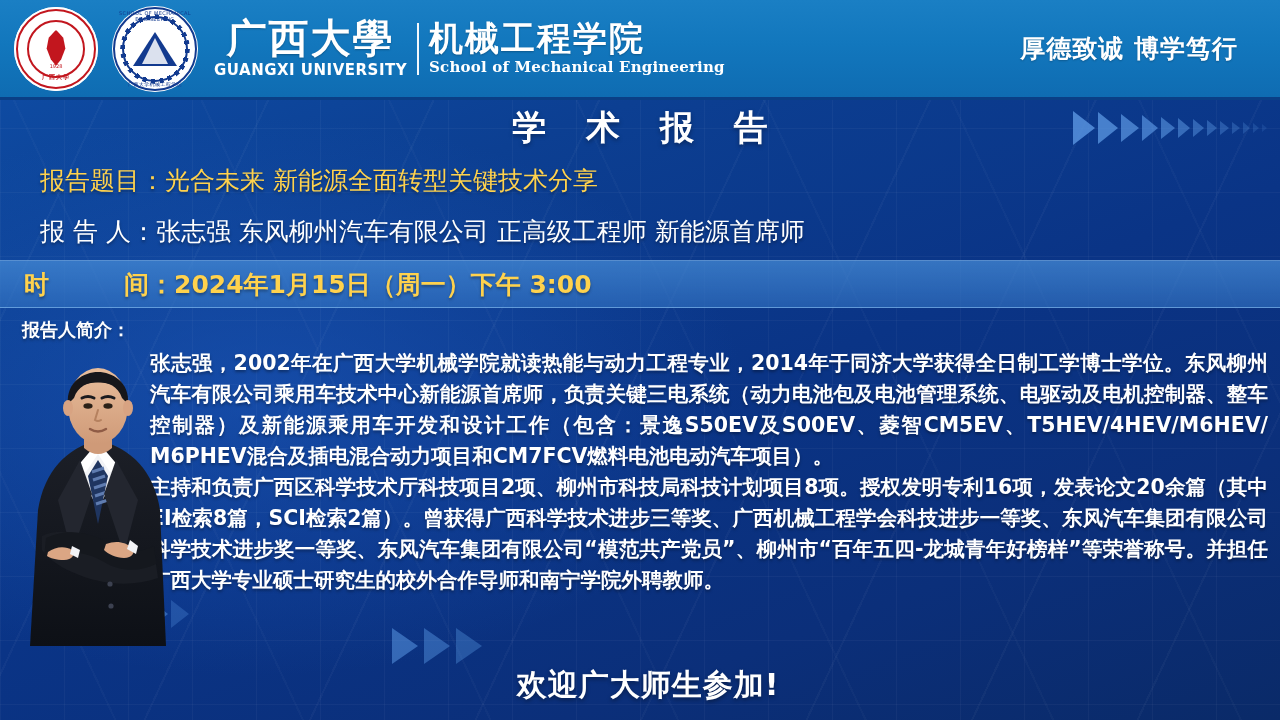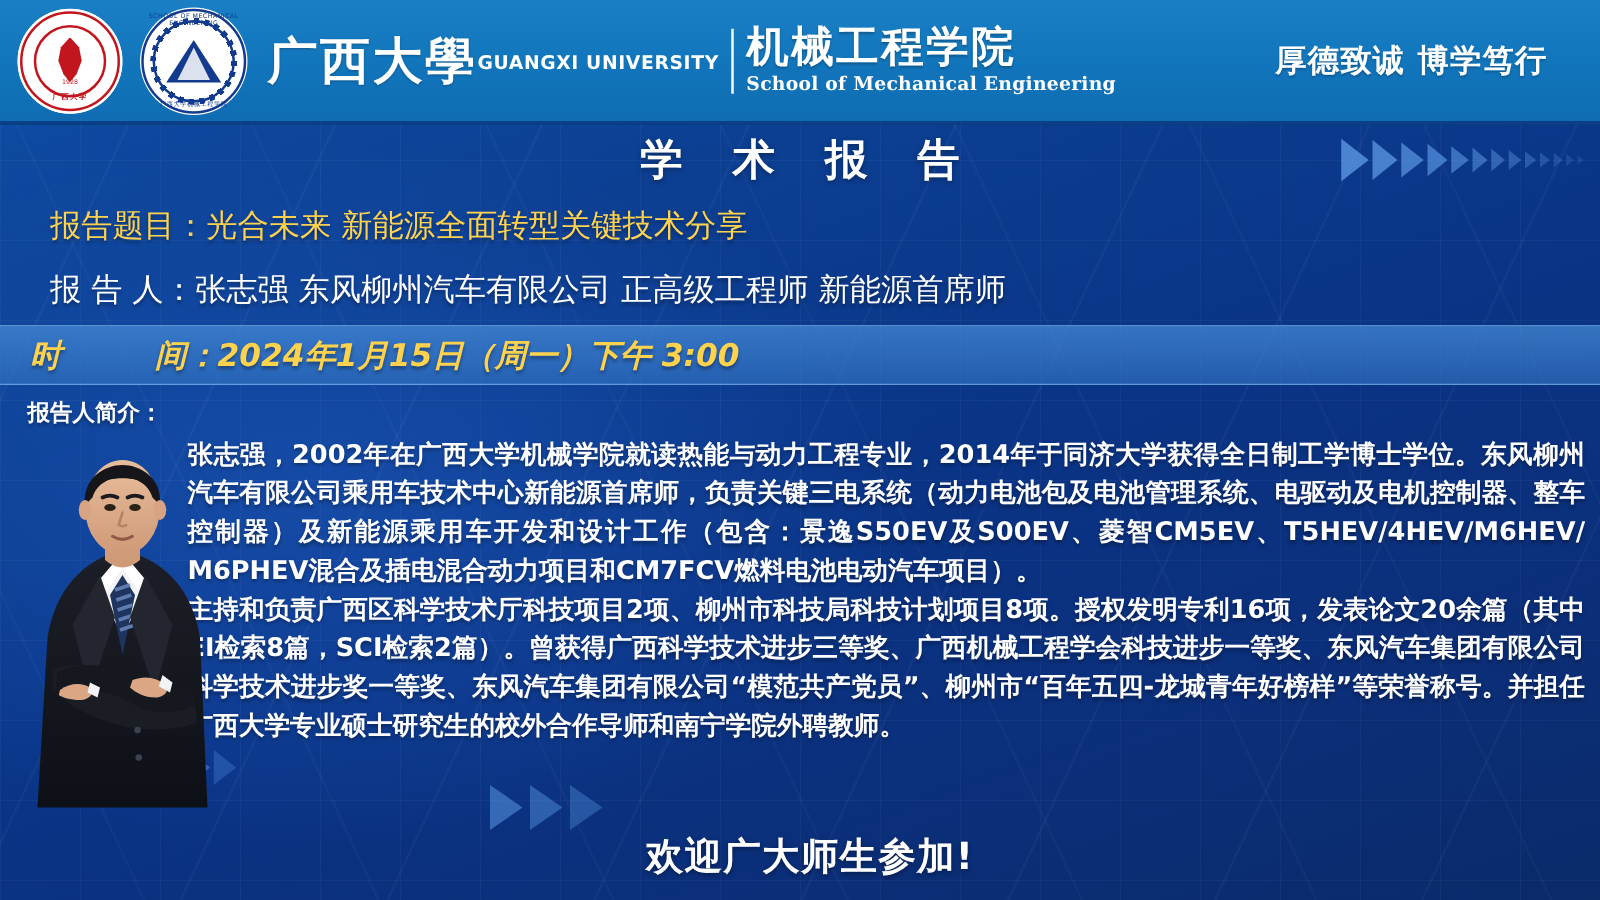--- a/index.html
+++ b/index.html
@@ -223,21 +223,21 @@
   .brand-school-en {
     color: #ffffff;
     font-size: 15px;
     font-family: "DejaVu Serif", "Liberation Serif", serif;
     font-weight: bold;
     letter-spacing: 0.2px;
     margin-top: 2px;
   }
   .brand-left-col {
     display: flex;
-    flex-direction: row;
+    flex-direction: column;
     align-items: center;
   }
 
   .motto {
     margin-left: auto;
     margin-right: 42px;
     color: #ffffff;
     font-size: 25px;
     font-weight: bold;
     letter-spacing: 1px;
@@ -315,21 +315,21 @@
     align-items: center;
     box-sizing: border-box;
   }
   .time-bar .tb-text {
     color: #ffd24d;
     font-size: 25px;
     font-weight: bold;
     white-space: nowrap;
     text-shadow: 0 2px 3px rgba(0,0,0,0.35);
   }
-  .tb-time { padding-left: 24px; font-style: italic; }
+  .tb-time { padding-left: 24px; }
   .tb-place { margin-left: 85px; }
 
   
   .bio-title {
     position: relative;
     z-index: 5;
     color: #ffffff;
     font-size: 18px;
     font-weight: bold;
     padding: 10px 0 0 22px;

